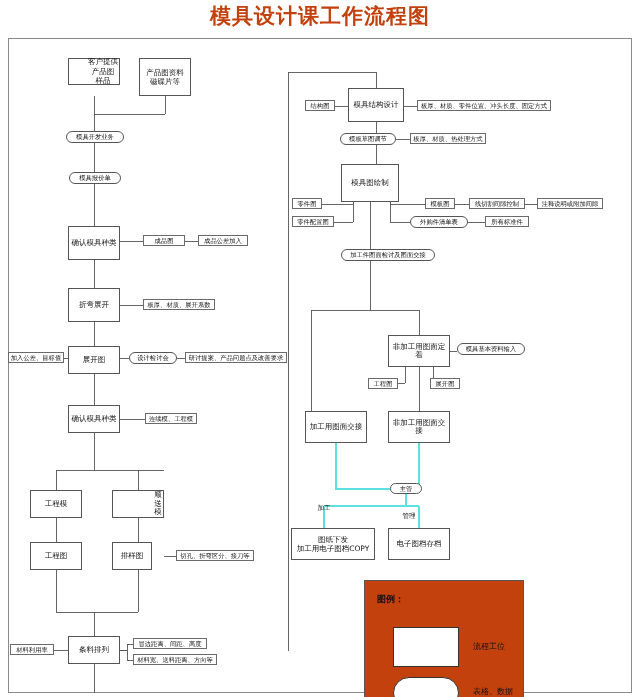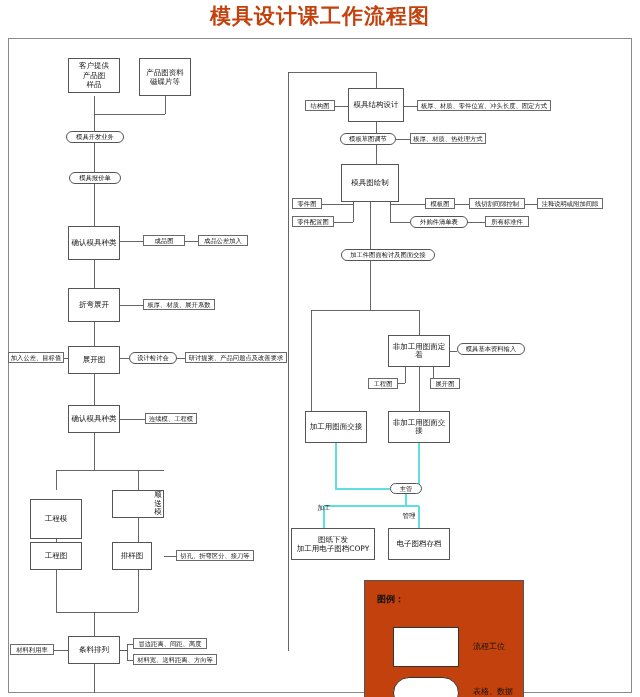--- a/index.html
+++ b/index.html
@@ -166,21 +166,21 @@
       <path d="M324,506 L324,528"></path>
       <path d="M419,506 L419,528"></path>
     </g>
 
     <g stroke="#9a9a9a" stroke-width="0.8" stroke-dasharray="1.5 2" fill="none">
       <path d="M372,652 L516,652"></path>
     </g>
   </svg>
 
   <div id="left-nodes">
-      <div class="node proc two-line" style="left: 68px; top: 58px; width: 52px; height: 35px;">
+      <div class="node proc two-line" style="left: 68px; top: 58px; width: 52px; height: 27px; justify-content: flex-end;">
         <span>客户提供<br>产品图<br>样品</span>
       </div>
       <div class="node proc two-line" style="left: 139px; top: 58px; width: 52px; height: 38px;">
         <span>产品图资料<br>磁碟片等</span>
       </div>
       <div class="node oval" style="left: 66px; top: 131px; width: 58px; height: 12px;">
         <span>模具开发业务</span>
       </div>
       <div class="node oval" style="left: 69px; top: 172px; width: 52px; height: 12px;">
         <span>模具报价单</span>
@@ -211,21 +211,21 @@
       </div>
       <div class="node data" style="left: 185px; top: 352px; width: 102px; height: 11px;">
         <span>研讨提案、产品问题点及改善要求</span>
       </div>
       <div class="node proc" style="left: 68px; top: 405px; width: 52px; height: 28px;">
         <span>确认模具种类</span>
       </div>
       <div class="node data" style="left: 145px; top: 413px; width: 52px; height: 11px;">
         <span>连续模、工程模</span>
       </div>
-      <div class="node proc" style="left: 30px; top: 490px; width: 52px; height: 40px; margin-top: 9px;">
+      <div class="node proc" style="left: 30px; top: 490px; width: 52px; height: 28px;">
         <span>工程模</span>
       </div>
       <div class="node proc" style="left: 112px; top: 490px; width: 52px; height: 28px; padding-left: 41px;">
         <span>顺送模</span>
       </div>
       <div class="node proc" style="left: 30px; top: 542px; width: 52px; height: 28px;">
         <span>工程图</span>
       </div>
       <div class="node proc" style="left: 112px; top: 542px; width: 40px; height: 28px;">
         <span>排样图</span>

